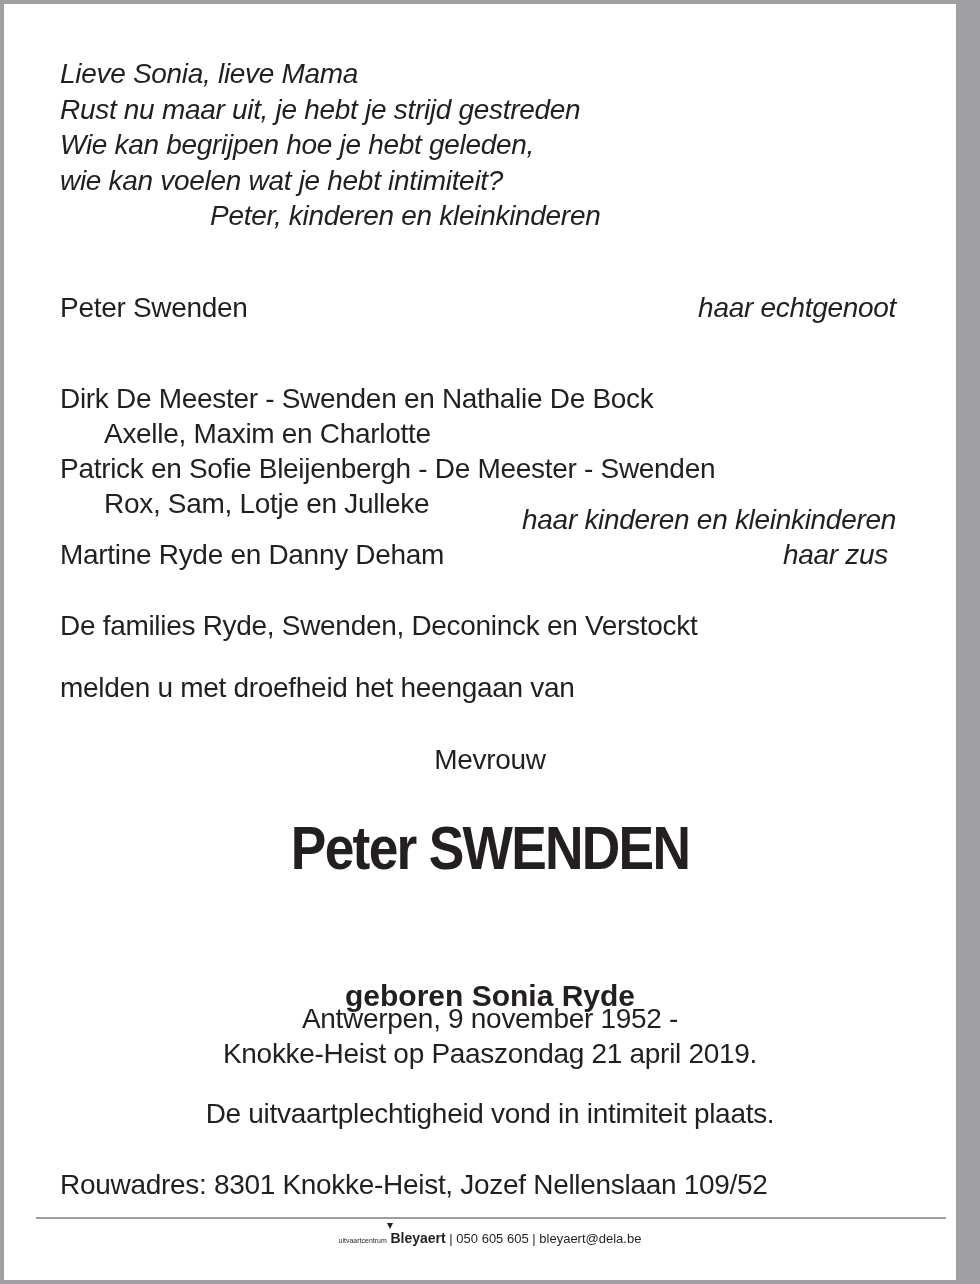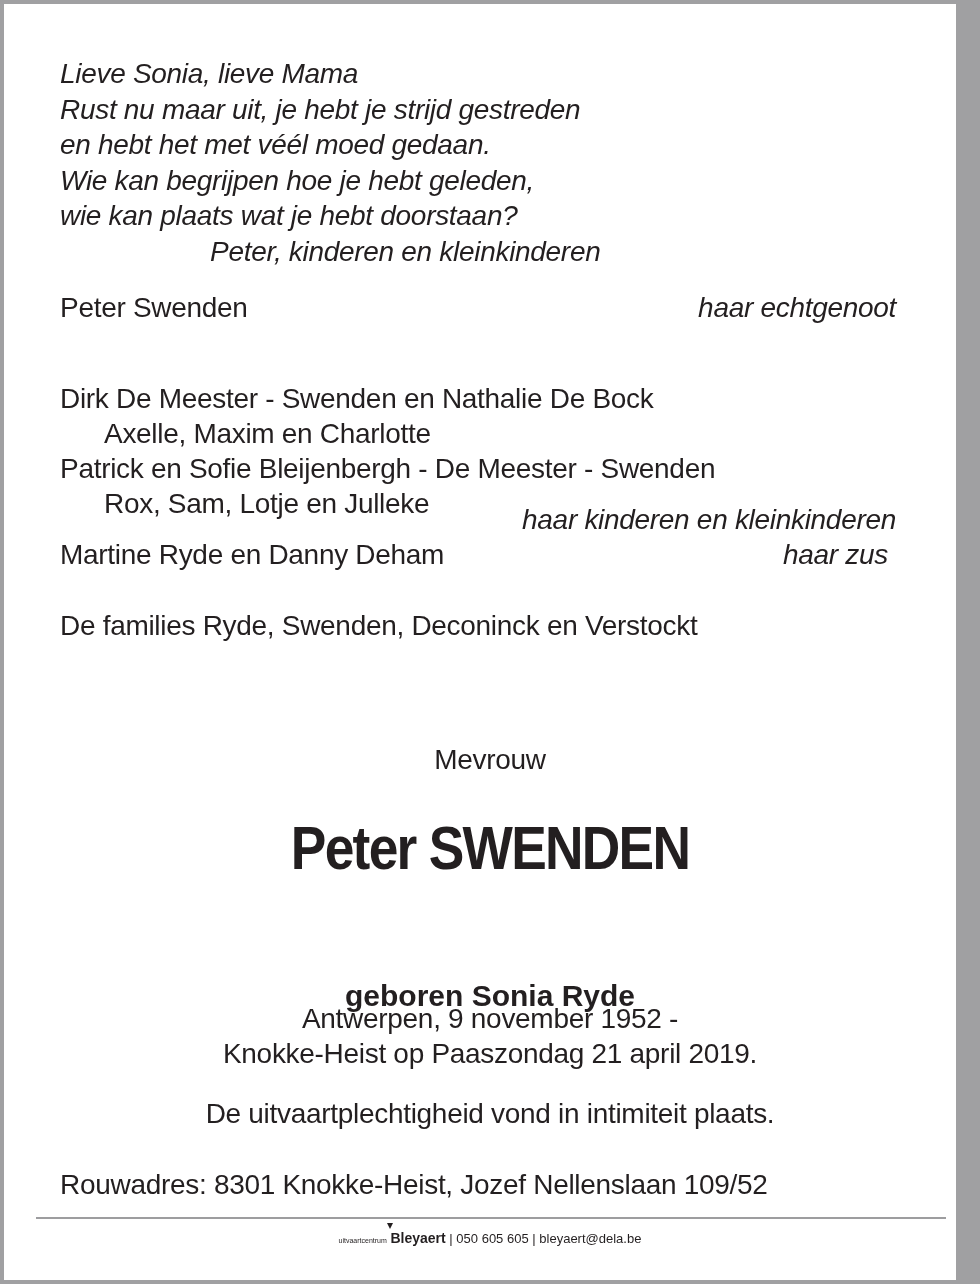--- a/index.html
+++ b/index.html
@@ -49,41 +49,41 @@
   }
 </style>
 </head>
 <body>
 
 <div class="page">
 
   <div class="abs txt it poem">
     <div>Lieve Sonia, lieve Mama</div>
     <div>Rust nu maar uit, je hebt je strijd gestreden</div>
-    <div>en hebt het met véél moed gedaan.</div>
     <div>Wie kan begrijpen hoe je hebt geleden,</div>
-    <div>wie kan plaats wat je hebt doorstaan?</div>
+    <div>wie kan voelen wat je hebt intimiteit?</div>
     <div class="sig">Peter, kinderen en kleinkinderen</div>
   </div>
 
   <div class="abs txt" style="left:56px; top:286px;">Peter Swenden</div>
   <div class="abs txt it right" style="top:286px;">haar echtgenoot</div>
 
   <div class="abs txt" style="left:56px; top:357px;margin-top:20px;">
     <div>Dirk De Meester - Swenden en Nathalie De Bock</div>
     <div class="indent">Axelle, Maxim en Charlotte</div>
     <div>Patrick en Sofie Bleijenbergh - De Meester - Swenden</div>
     <div class="indent">Rox, Sam, Lotje en Julleke</div>
   </div>
   <div class="abs txt it right" style="top:498px;">haar kinderen en kleinkinderen</div>
 
   <div class="abs txt" style="left:56px; top:533px;">Martine Ryde en Danny Deham</div>
   <div class="abs txt it" style="right:68px; top:533px;">haar zus</div>
 
   <div class="abs txt" style="left:56px; top:604px;">De families Ryde, Swenden, Deconinck en Verstockt</div>
+  <div class="abs txt" style="left:56px; top:666px;">melden u met droefheid het heengaan van</div>
 
   <div class="abs txt center" style="top:738px;">Mevrouw</div>
 
   <div class="abs center name" style="top:809px;">Peter SWENDEN</div>
 
   <div class="abs center born" style="top:974px;">geboren Sonia Ryde</div>
 
   <div class="abs txt center" style="top:997px;">
     <div>Antwerpen, 9 november 1952 -</div>
     <div>Knokke-Heist op Paaszondag 21 april 2019.</div>

